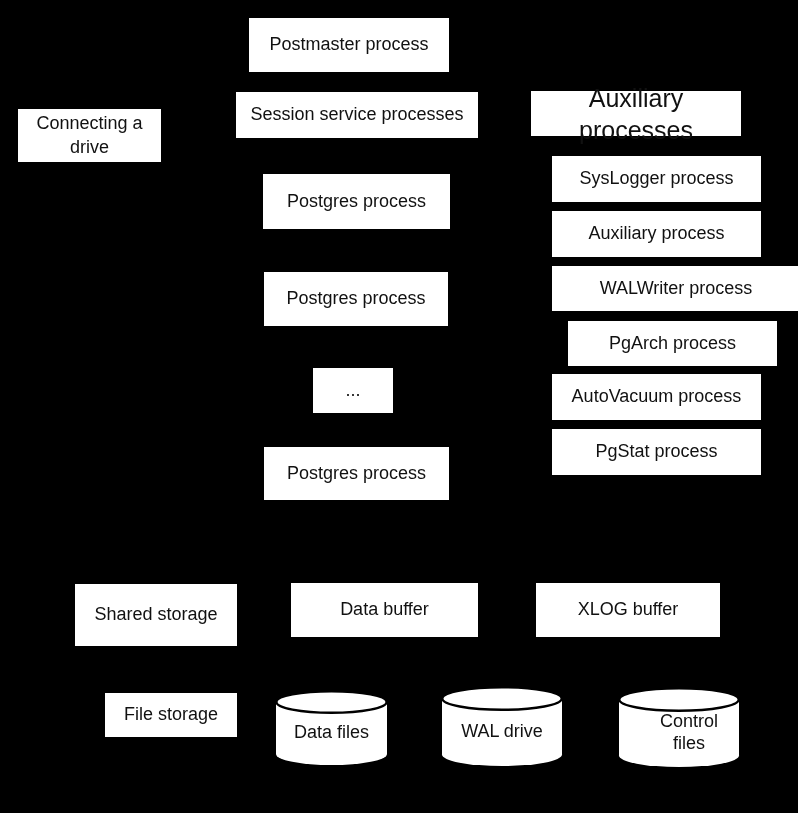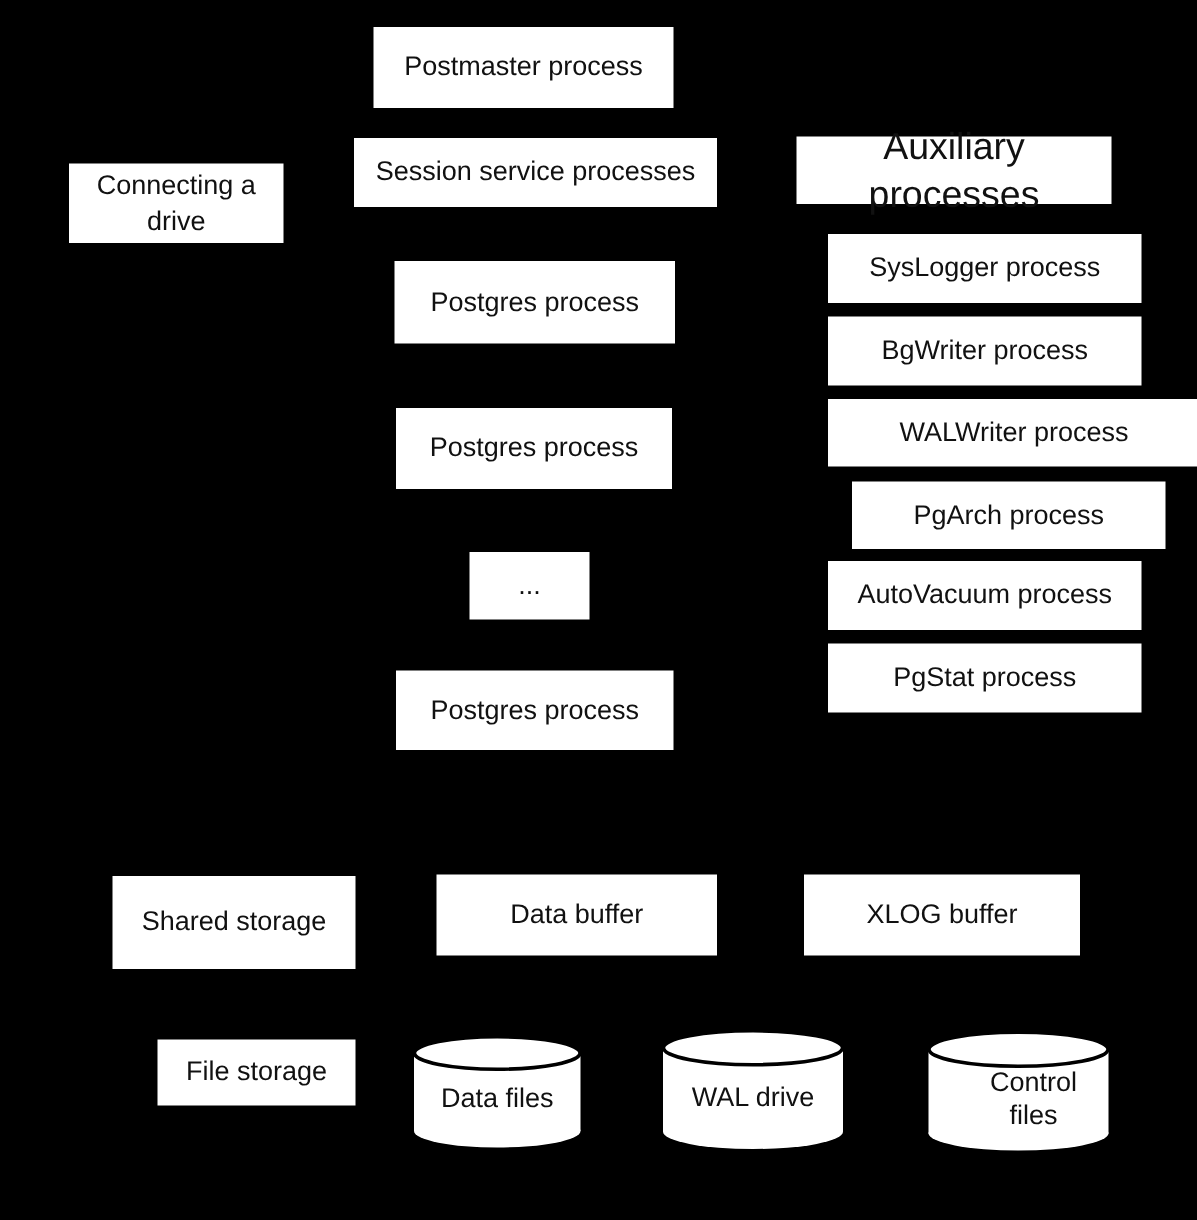--- a/index.html
+++ b/index.html
@@ -56,35 +56,35 @@
 </style>
 </head>
 <body>
 
 <div id="canvas">
 
   <div class="node" style="left:249px; top:18px; width:200px; height:54px;">Postmaster process</div>
 
   <div class="node" style="left:236px; top:92px; width:242px; height:46px;">Session service processes</div>
 
-  <div class="node wrap" style="left:18px; top:109px; width:143px; height:53px;margin-left:28px;">Connecting a drive</div>
+  <div class="node wrap" style="left:18px; top:109px; width:143px; height:53px;">Connecting a drive</div>
 
   <div class="node lg" style="left:531px; top:91px; width:210px; height:45px;">Auxiliary processes</div>
 
   <div class="node" style="left:263px; top:174px; width:187px; height:55px;">Postgres process</div>
 
   <div class="node" style="left:264px; top:272px; width:184px; height:54px;">Postgres process</div>
 
   <div class="node" style="left:313px; top:368px; width:80px; height:45px;">...</div>
 
   <div class="node" style="left:264px; top:447px; width:185px; height:53px;">Postgres process</div>
 
   <div class="node" style="left:552px; top:156px; width:209px; height:46px;">SysLogger process</div>
 
-  <div class="node" style="left:552px; top:211px; width:209px; height:46px;">BgWriter process</div>
+  <div class="node" style="left:552px; top:211px; width:209px; height:46px;">Auxiliary process</div>
 
   <div class="node" style="left:552px; top:266px; width:248px; height:45px;">WALWriter process</div>
 
   <div class="node" style="left:568px; top:321px; width:209px; height:45px;">PgArch process</div>
 
   <div class="node" style="left:552px; top:374px; width:209px; height:46px;">AutoVacuum process</div>
 
   <div class="node" style="left:552px; top:429px; width:209px; height:46px;">PgStat process</div>
 
 

